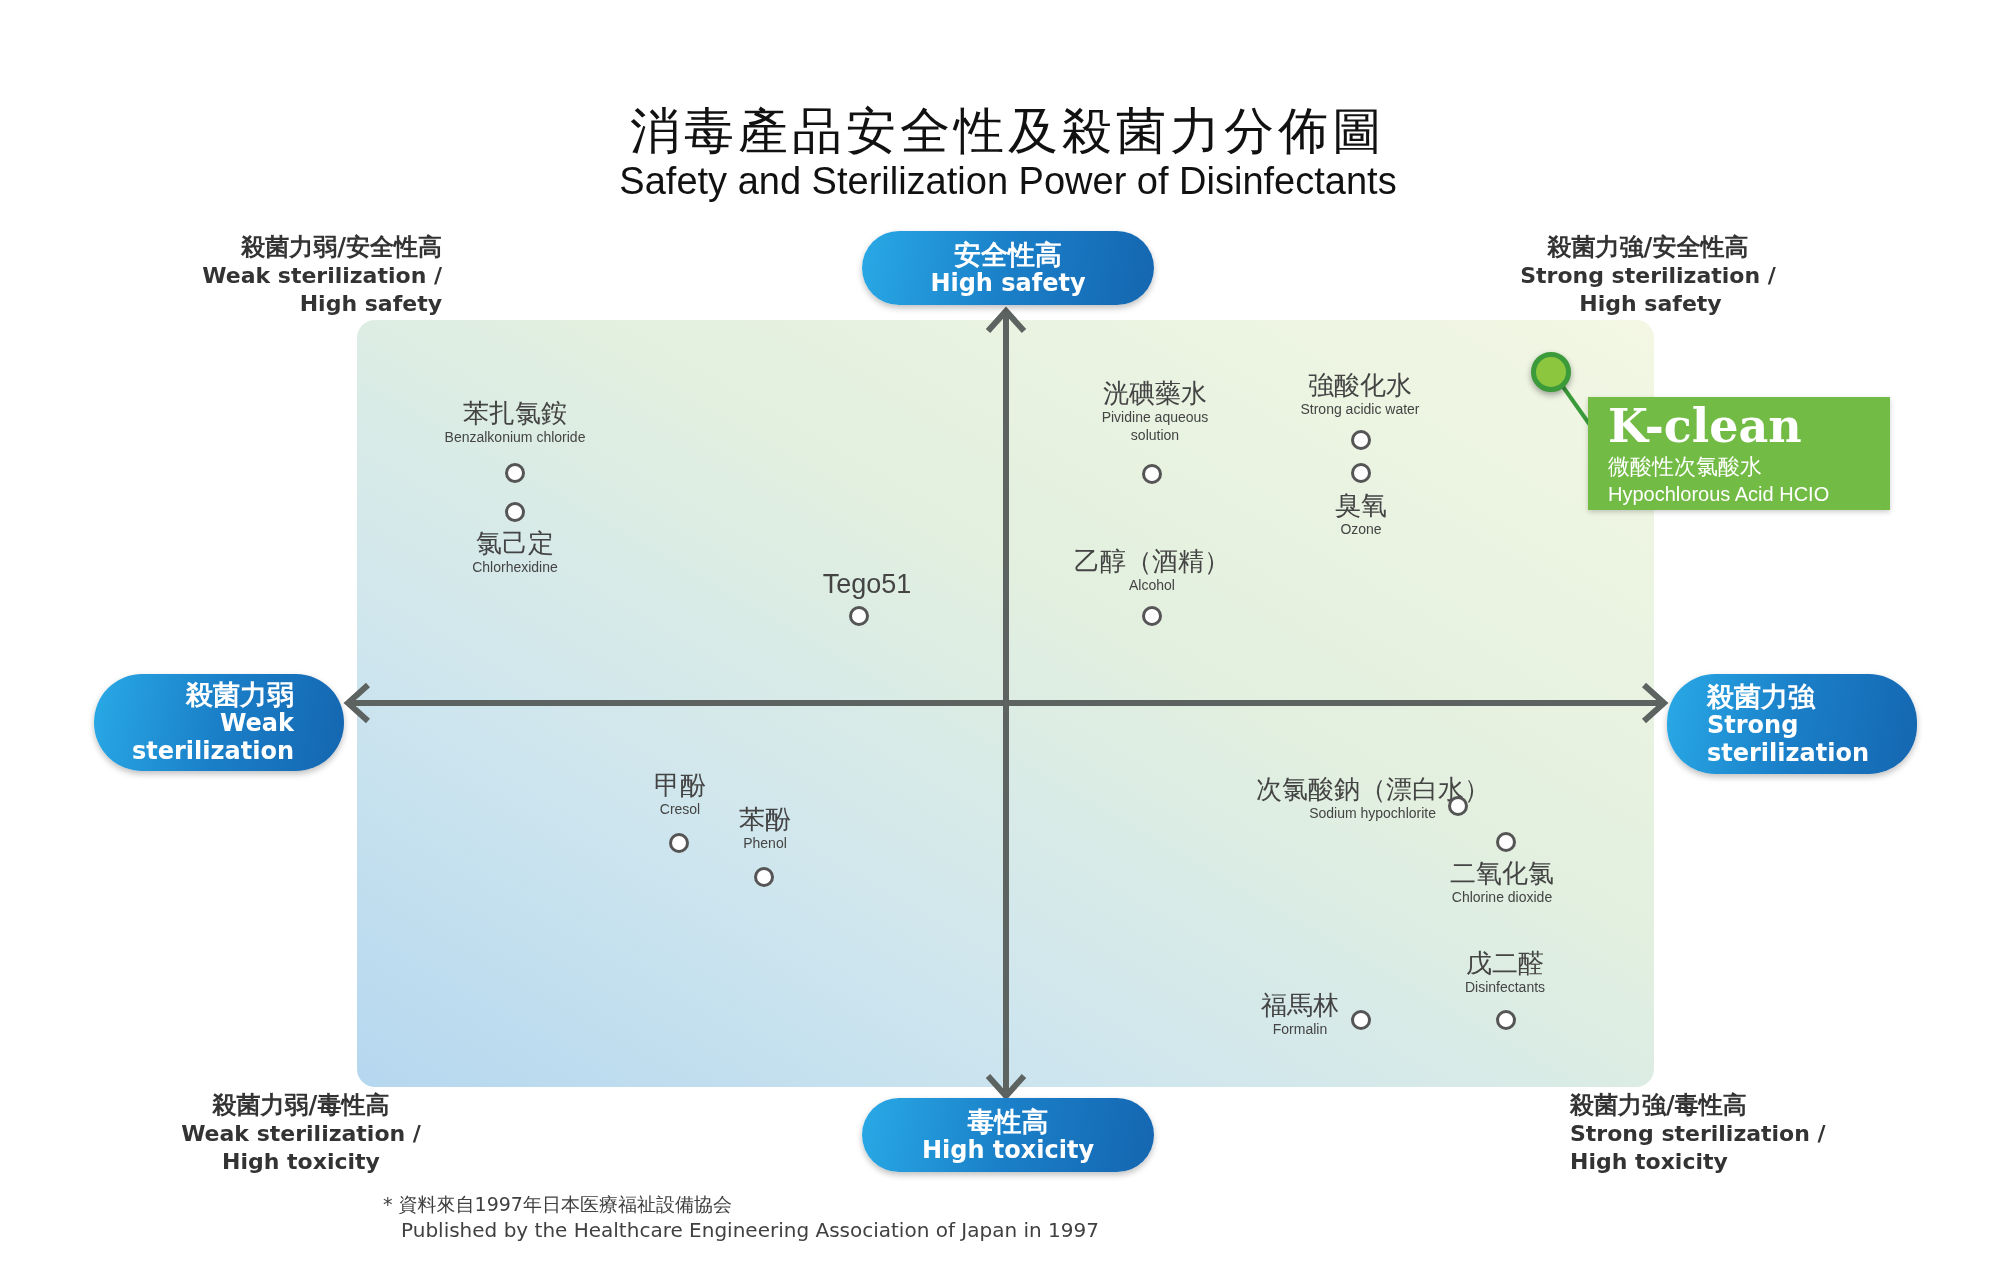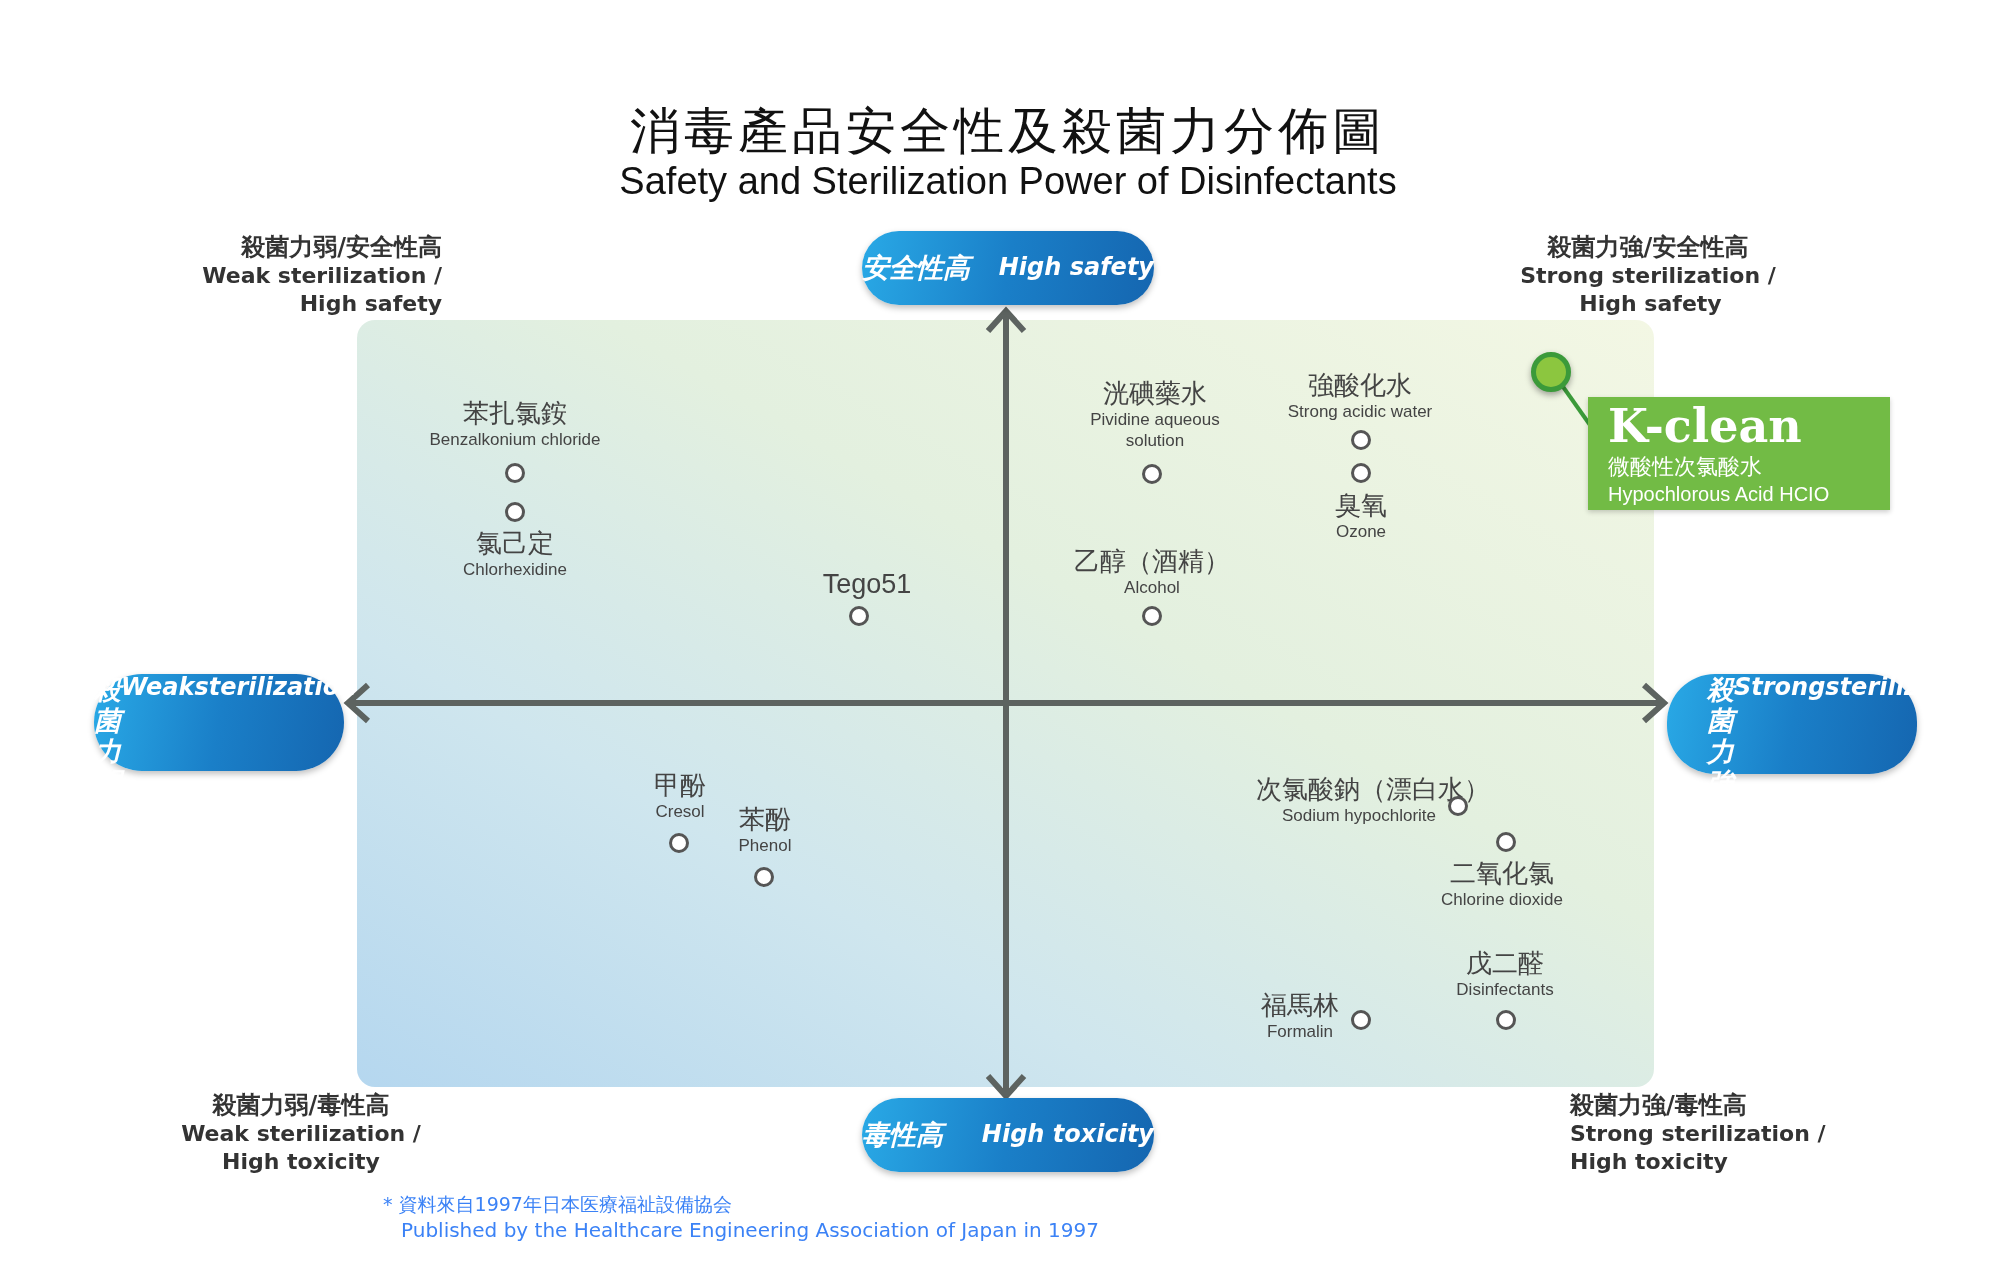--- a/index.html
+++ b/index.html
@@ -8,36 +8,36 @@
   .title-cn { left:0; width:2016px; top:98px; text-align:center; font-family:"DejaVu Sans",sans-serif; font-size:50px; color:#111; letter-spacing:4px; }
   .title-en { left:0; width:2016px; top:160px; text-align:center; font-size:38px; color:#111; }
   .plot { left:357px; top:320px; width:1297px; height:767px; border-radius:18px;
     background: linear-gradient(30deg, #b5d7ef 0%, #cfe6ee 30%, #e3f0df 60%, #f3f7e4 100%); }
   .corner { font-family:"DejaVu Sans",sans-serif; font-weight:bold; color:#333; line-height:1.25; }
   .corner .cn { font-size:24px; }
   .corner .en { font-size:22px; }
   .corner.right-align { text-align:right; }
   .pill { border-radius:40px; color:#fff; font-weight:bold; font-family:"DejaVu Sans",sans-serif;
     background: linear-gradient(100deg, #29a9e6 0%, #1a7fc8 50%, #1566b0 100%);
-    box-shadow: 0 3px 6px rgba(0,0,0,0.25); display:flex; flex-direction:row; justify-content:space-between;font-style:italic; }
+    box-shadow: 0 3px 6px rgba(0,0,0,0.25); display:flex; flex-direction:column; justify-content:center; }
   .pill .cn { font-size:27px; line-height:1.15; }
   .pill .en { font-size:24px; line-height:1.15; }
   .pill.v { text-align:center; align-items:center; border-radius:38px; }
   .pill.h { border-radius:48px;margin-top:20px; }
   .axis { background:#5d6360; }
   .point { width:20px; height:20px; border:3px solid #555; border-radius:50%; background:#fff; box-sizing:border-box; }
   .lbl { text-align:center; color:#444; }
   .lbl .cn { font-family:"DejaVu Sans",sans-serif; font-size:26px; line-height:1.2; color:#444; }
-  .lbl .en { font-size:17px; line-height:1.25; color:#444; }
+  .lbl .en { font-size:14px; line-height:1.25; color:#444; }
   .kbox { left:1588px; top:397px; width:302px; height:113px; background:#72bb45; color:#fff; padding:6px 0 0 20px; box-sizing:border-box; box-shadow:0 2px 5px rgba(0,0,0,0.2); }
   .kbox .brand { font-family:"DejaVu Serif","Liberation Serif",serif; font-weight:bold; font-size:46px; line-height:1; }
   .kbox .cn { font-family:"DejaVu Sans",sans-serif; font-size:22px; line-height:1.3; margin-top:4px; }
   .kbox .en { font-size:20px; line-height:1.2; }
   .kdot { left:1531px; top:352px; width:40px; height:40px; border-radius:50%; background:#8cc63f; border:5px solid #3b9a3a; box-sizing:border-box; box-shadow:0 3px 6px rgba(0,0,0,0.35); }
-  .footnote { font-family:"DejaVu Sans",sans-serif; color:#3b82f6; }
+  .footnote { font-family:"DejaVu Sans",sans-serif; color:#404040; }
   .footnote .cn { font-size:19px; }
   .footnote .en { font-size:20px; padding-left:18px; }
 </style>
 </head>
 <body>
 
 <div class="abs title-cn">消毒產品安全性及殺菌力分佈圖</div>
 <div class="abs title-en">Safety and Sterilization Power of Disinfectants</div>
 
 <div class="abs plot"></div>

